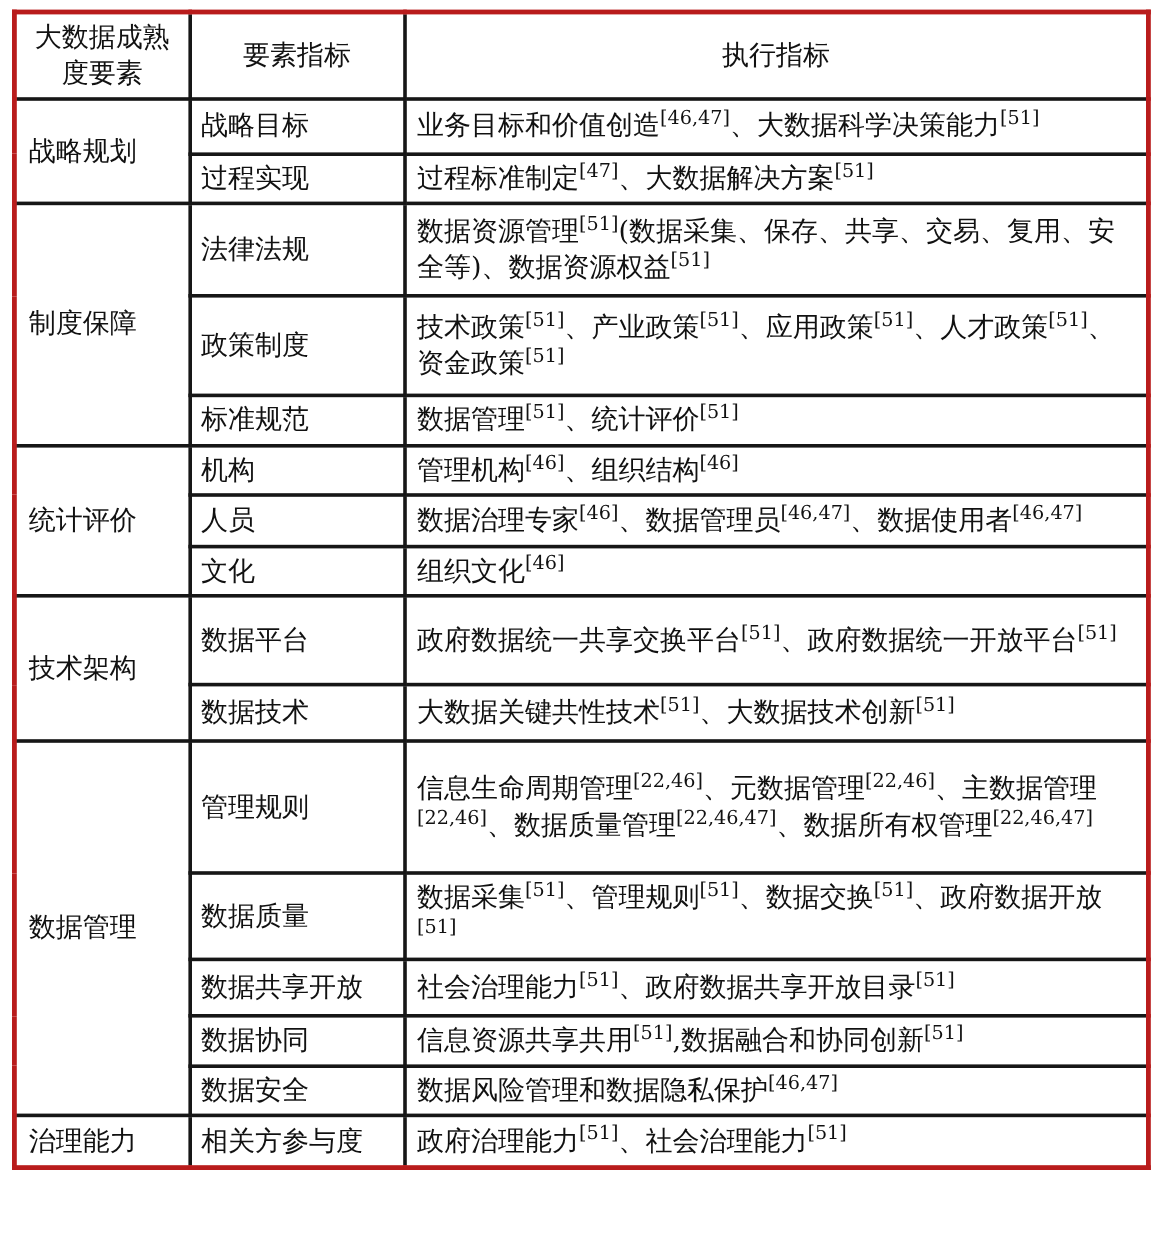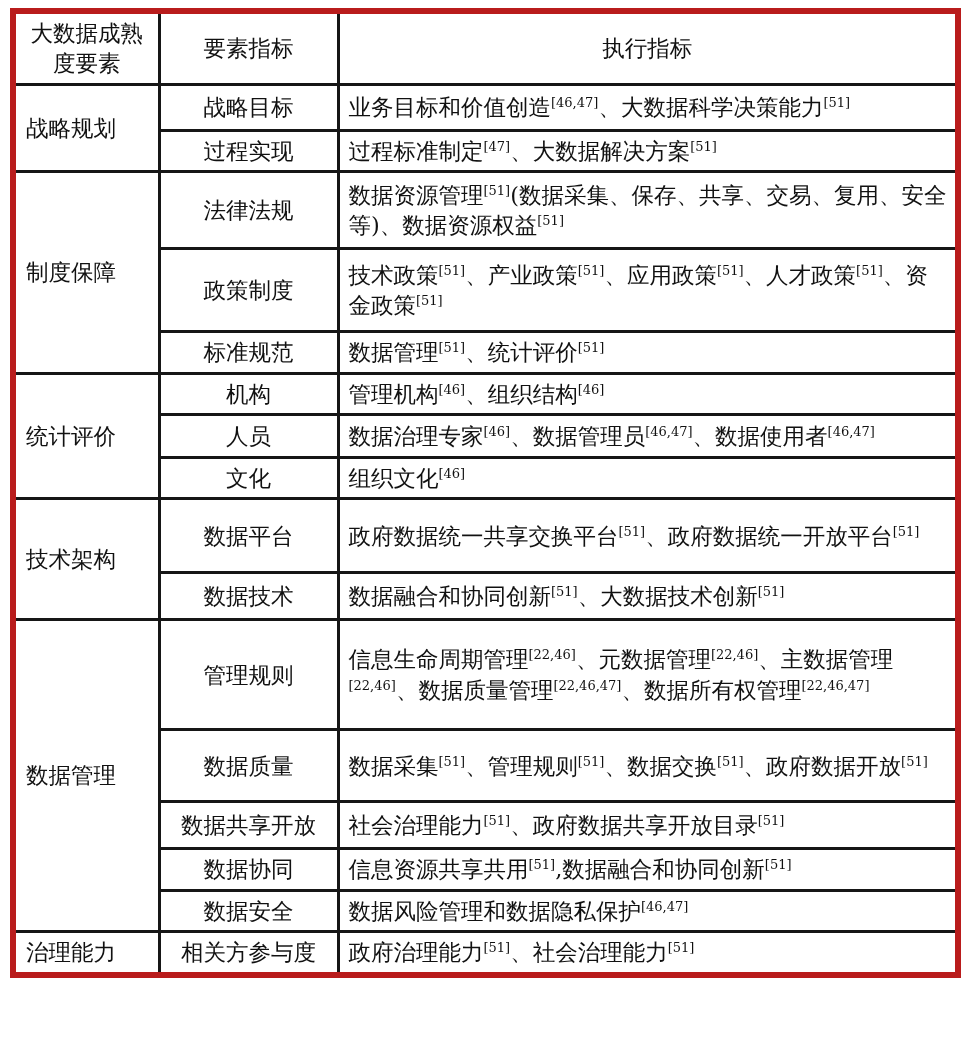--- a/index.html
+++ b/index.html
@@ -14,21 +14,21 @@
     height: 1047px;
     box-sizing: border-box;
     padding: 8px 6px 8px 10px;
     background: #ffffff;
   }
   table.maturity {
     border-collapse: collapse;
     width: 945px;
     table-layout: fixed;
     background: #ffffff;
-    border: 6px solid #b91c1c;
+    border: 4px solid #b91c1c;
   }
   table.maturity th,
   table.maturity td {
     border: 3px solid #161616;
     font-weight: normal;
     font-size: 22.5px;
     line-height: 1.35;
     vertical-align: middle;
     box-sizing: border-box;
     overflow: hidden;
@@ -41,29 +41,28 @@
     height: 68px;
     padding: 4px 10px;
     font-size: 23px;
   }
   td.col-group {
     text-align: left;
     padding: 4px 10px;
     margin-top: 16px;
   }
   td.col-indicator {
-    text-align: center;
     padding: 0 8px;
   }
   td.col-exec {
     text-align: left;
     padding: 4px 8px 4px 9px;
   }
   td.col-exec sup {
-    font-size: 13px;
+    font-size: 16px;
     line-height: 0;
     vertical-align: super;
     letter-spacing: 0;
   }
 </style>
 </head>
 <body>
 
 <div class="page">
   <table class="maturity">
@@ -115,21 +114,21 @@
           <td class="col-indicator" style="height: 41px; margin-top: 48px;">文化</td>
           <td class="col-exec"><span>组织文化</span><sup>[46]</sup></td>
         </tr>
         <tr>
           <td class="col-group" rowspan="2">技术架构</td>
           <td class="col-indicator" style="height: 74px;">数据平台</td>
           <td class="col-exec"><span>政府数据统一共享交换平台</span><sup>[51]</sup><span>、政府数据统一开放平台</span><sup>[51]</sup></td>
         </tr>
         <tr>
           <td class="col-indicator" style="height: 47px; margin-left: 38px;">数据技术</td>
-          <td class="col-exec"><span>数据融合和协同创新</span><sup>[51]</sup><span>、大数据技术创新</span><sup>[51]</sup></td>
+          <td class="col-exec"><span>大数据关键共性技术</span><sup>[51]</sup><span>、大数据技术创新</span><sup>[51]</sup></td>
         </tr>
         <tr>
           <td class="col-group" rowspan="5">数据管理</td>
           <td class="col-indicator" style="height: 110px;">管理规则</td>
           <td class="col-exec"><span>信息生命周期管理</span><sup>[22,46]</sup><span>、元数据管理</span><sup>[22,46]</sup><span>、主数据管理</span><sup>[22,46]</sup><span>、数据质量管理</span><sup>[22,46,47]</sup><span>、数据所有权管理</span><sup>[22,46,47]</sup></td>
         </tr>
         <tr>
           <td class="col-indicator" style="height: 72px;">数据质量</td>
           <td class="col-exec"><span>数据采集</span><sup>[51]</sup><span>、管理规则</span><sup>[51]</sup><span>、数据交换</span><sup>[51]</sup><span>、政府数据开放</span><sup>[51]</sup></td>
         </tr>

